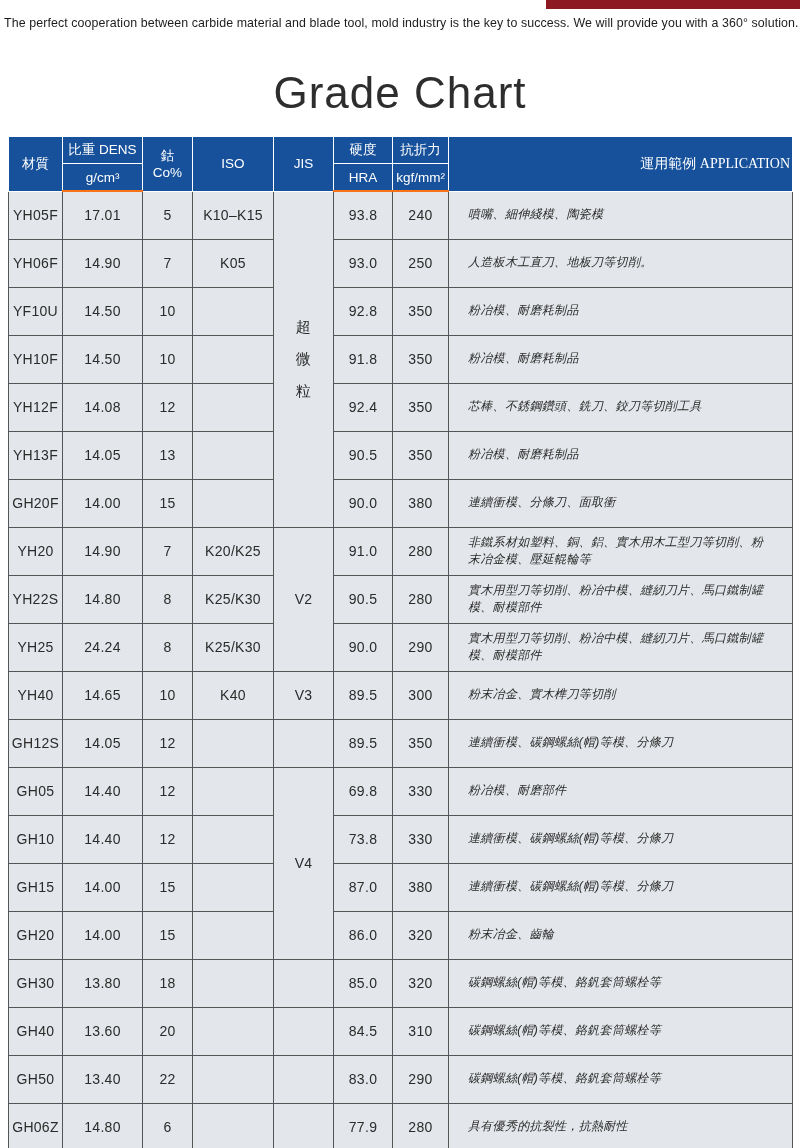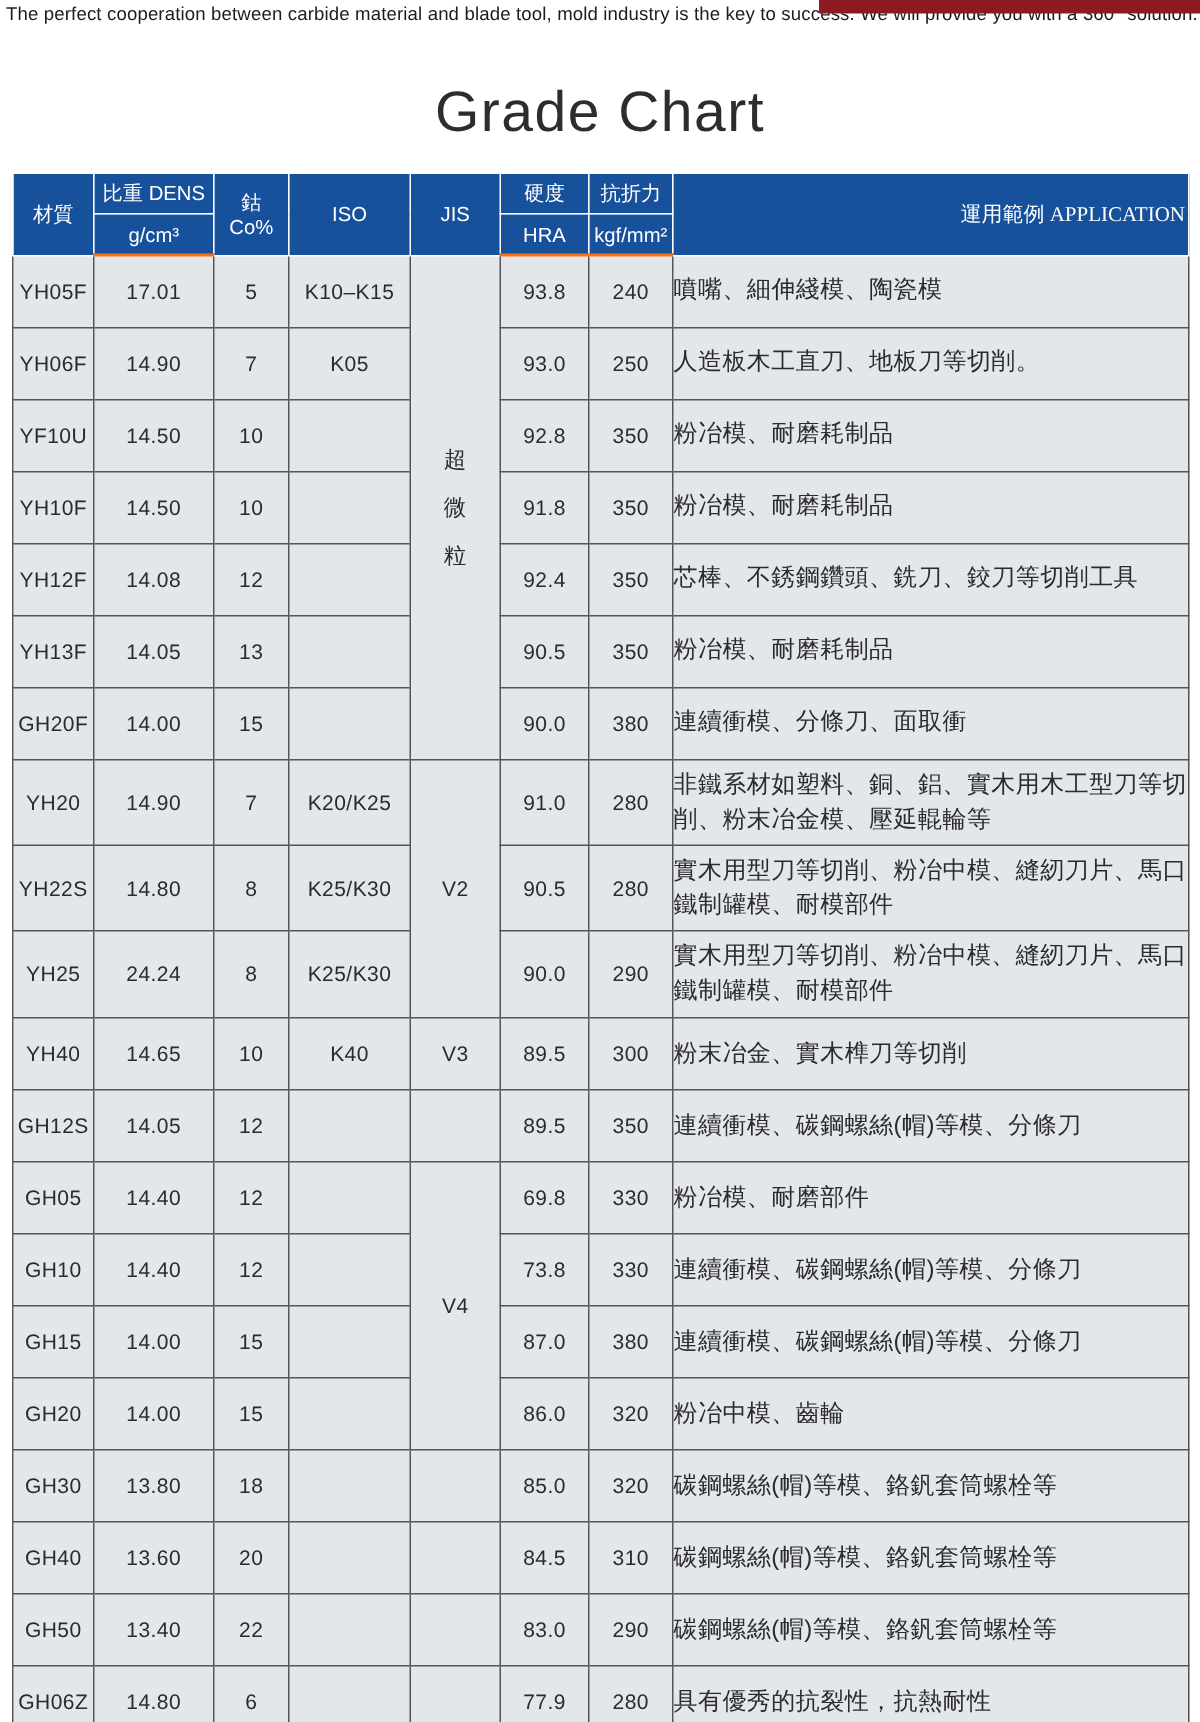--- a/index.html
+++ b/index.html
@@ -6,25 +6,25 @@
   body{
     width:800px;height:1148px;position:relative;overflow:hidden;
     font-family:"Liberation Sans","DejaVu Sans",sans-serif;
     -webkit-font-smoothing:antialiased;
   }
   .top-bar{
     position:absolute;top:0;right:0;width:254px;height:9px;
     background:#8d1a22;
   }
   .tagline{
-    padding:2px 4px 0 4px;font-size:12.4px;color:#1c1c1c;
+    padding:16px 4px 0 4px;font-size:12.4px;color:#1c1c1c;
     white-space:nowrap;letter-spacing:0.1px;
   }
   .page-title{
-    margin-top:38px;text-align:center;font-size:38px;color:#2d2d2d;
+    margin-top:38px;text-align:center;font-size:44px;color:#2d2d2d;
     letter-spacing:1px;font-weight:400;
   }
   table.grade{
     border-collapse:collapse;table-layout:fixed;
     margin:18px 0 0 8px;width:784px;
   }
   table.grade col.c1{width:54px}
   table.grade col.c2{width:80px}
   table.grade col.c3{width:50px}
   table.grade col.c4{width:81px}
@@ -38,21 +38,21 @@
     padding:2px 2px;text-align:center;height:22px;
   }
   thead tr:last-child th{border-bottom:2px solid #f97316;}
   thead th.h-app{text-align:right;padding-left:10px;font-size:14px;font-family:Liberation Serif, serif;}
   tbody td{
     background:#e3e6ea;border:1px solid #555555;color:#2b2b2b;
     font-size:14px;text-align:center;vertical-align:middle;
     height:37px;padding:1px 2px;letter-spacing:0.3px;
   }
   tbody td.c-app{
-    text-align:left;padding:5px 0;line-height:1.45;font-size:16px;
+    text-align:left;padding:5px 19px;line-height:1.45;font-size:12px;font-style:italic;
   }
   tbody td.c-jis{font-size:14px;}
   .vert-text span{display:block;margin:13px 0;font-size:15px;}
 </style>
 </head>
 <body>
 
 <div class="top-bar"></div>
 
 <div class="tagline">The perfect cooperation between carbide material and blade tool, mold industry is the key to success. We will provide you with a 360° solution.</div>
@@ -237,21 +237,21 @@
         <td class="c-num">380</td>
         <td class="c-app">連續衝模、碳鋼螺絲(帽)等模、分條刀</td>
       </tr>
       <tr>
         <td class="c-mat">GH20</td>
         <td class="c-num">14.00</td>
         <td class="c-num">15</td>
         <td class="c-num"></td>
         <td class="c-num">86.0</td>
         <td class="c-num">320</td>
-        <td class="c-app">粉冶中模、齒輪</td>
+        <td class="c-app">粉末冶金、齒輪</td>
       </tr>
       <tr>
         <td class="c-mat">GH30</td>
         <td class="c-num">13.80</td>
         <td class="c-num">18</td>
         <td class="c-num"></td>
         <td class="c-jis" rowspan="1"></td>
         <td class="c-num">85.0</td>
         <td class="c-num">320</td>
         <td class="c-app">碳鋼螺絲(帽)等模、鉻釩套筒螺栓等</td>

